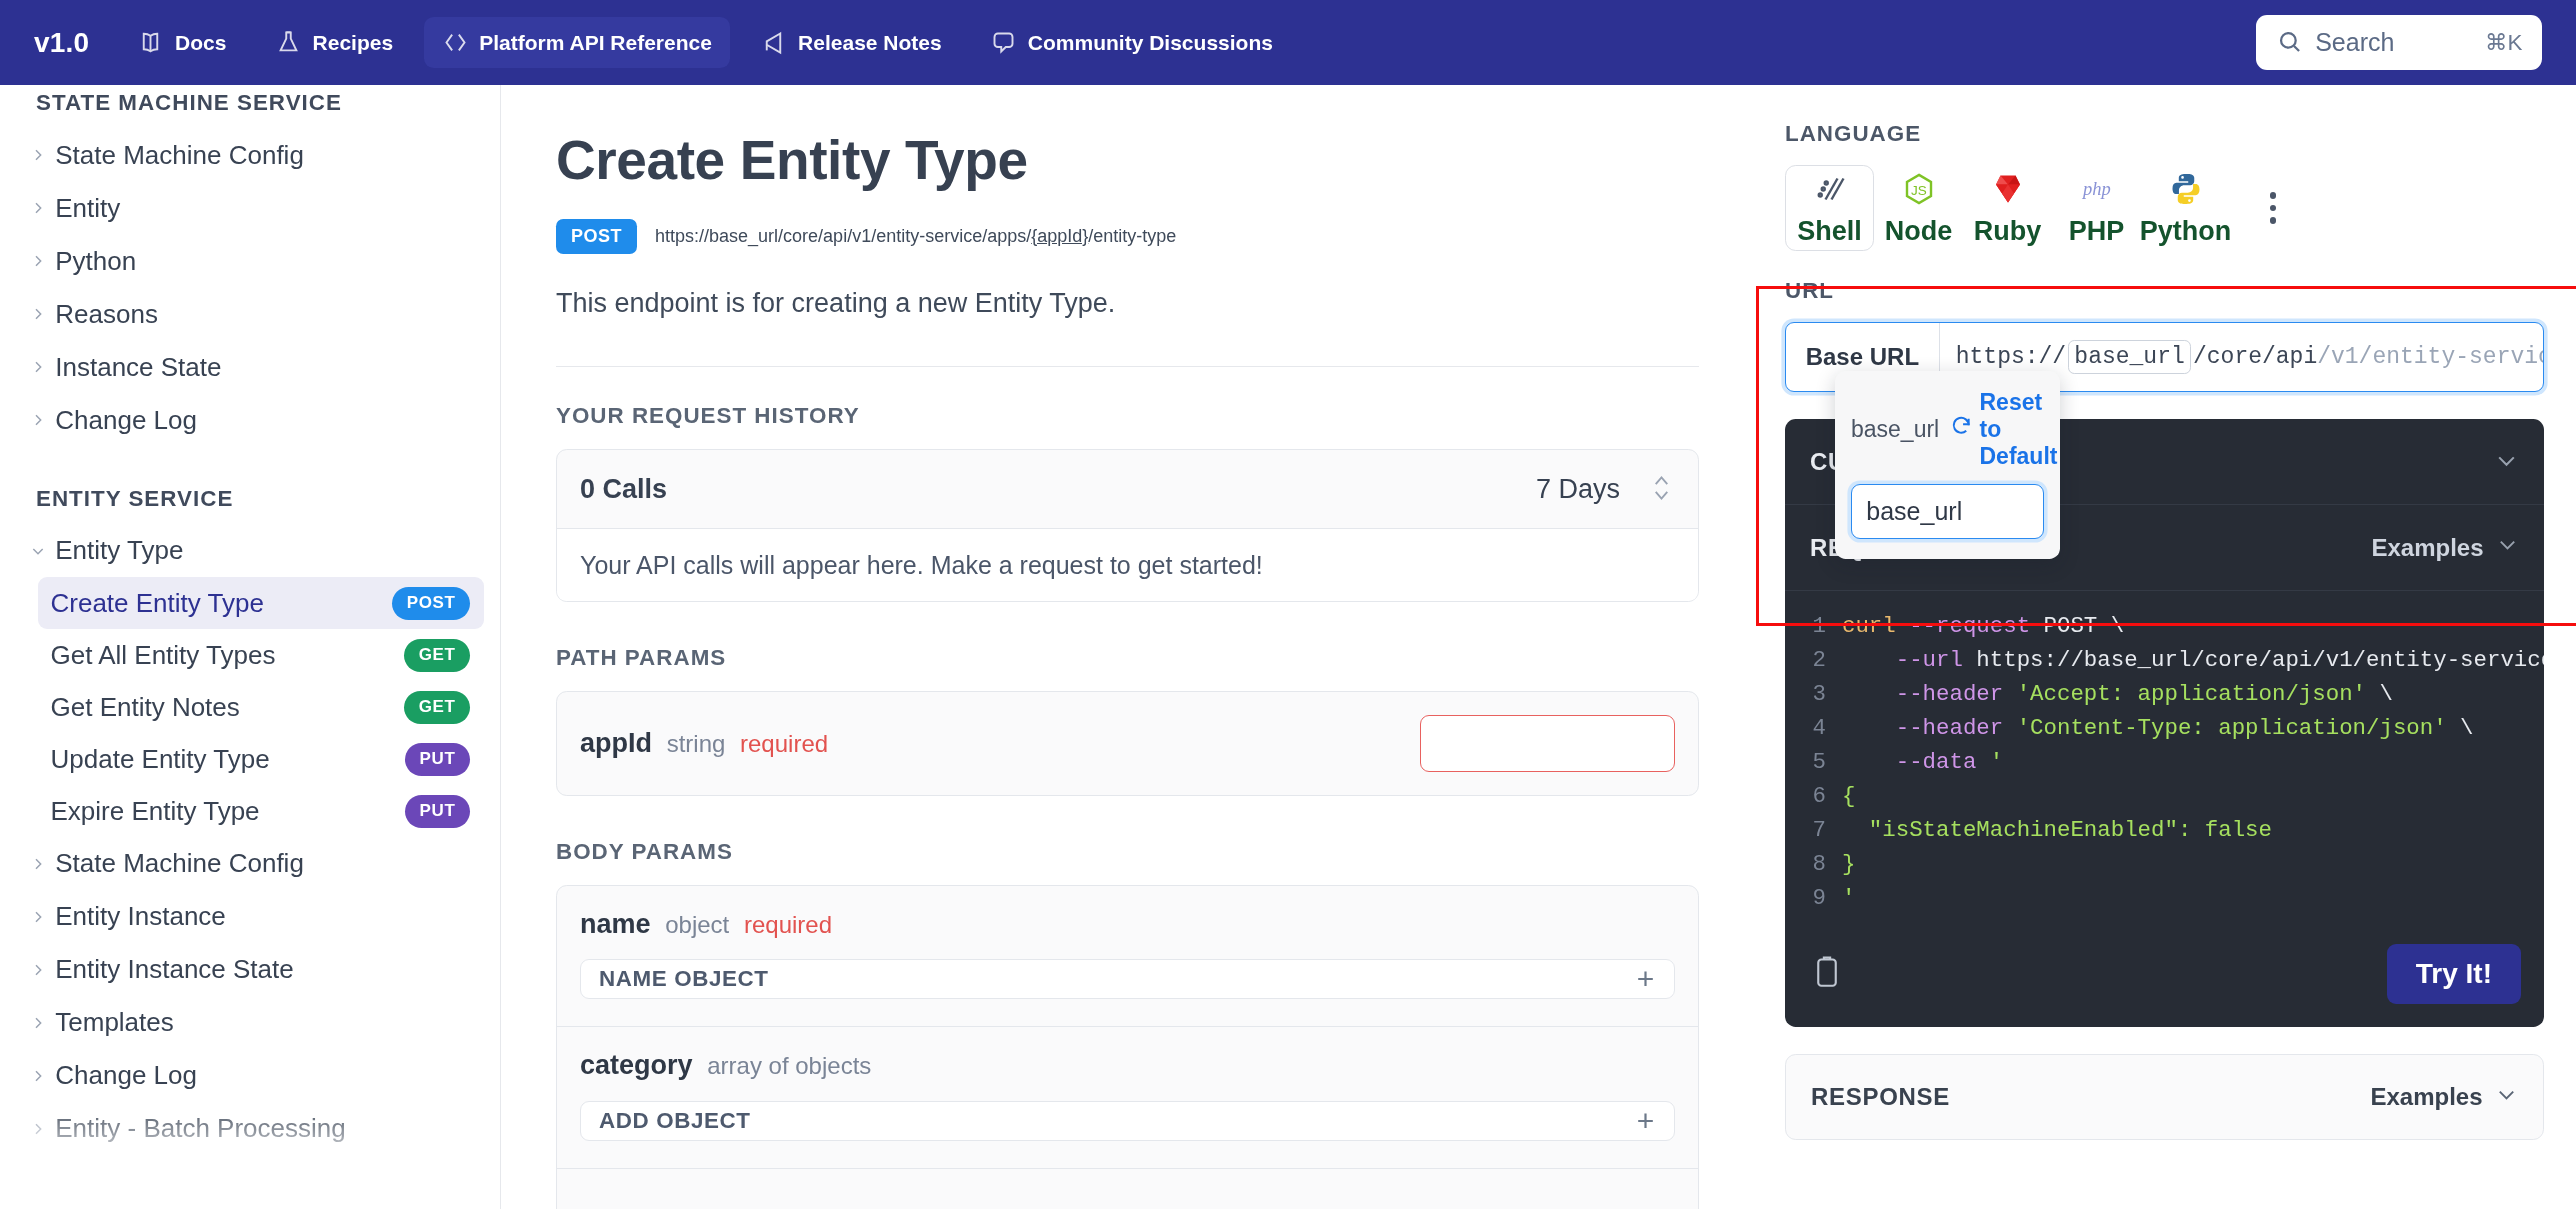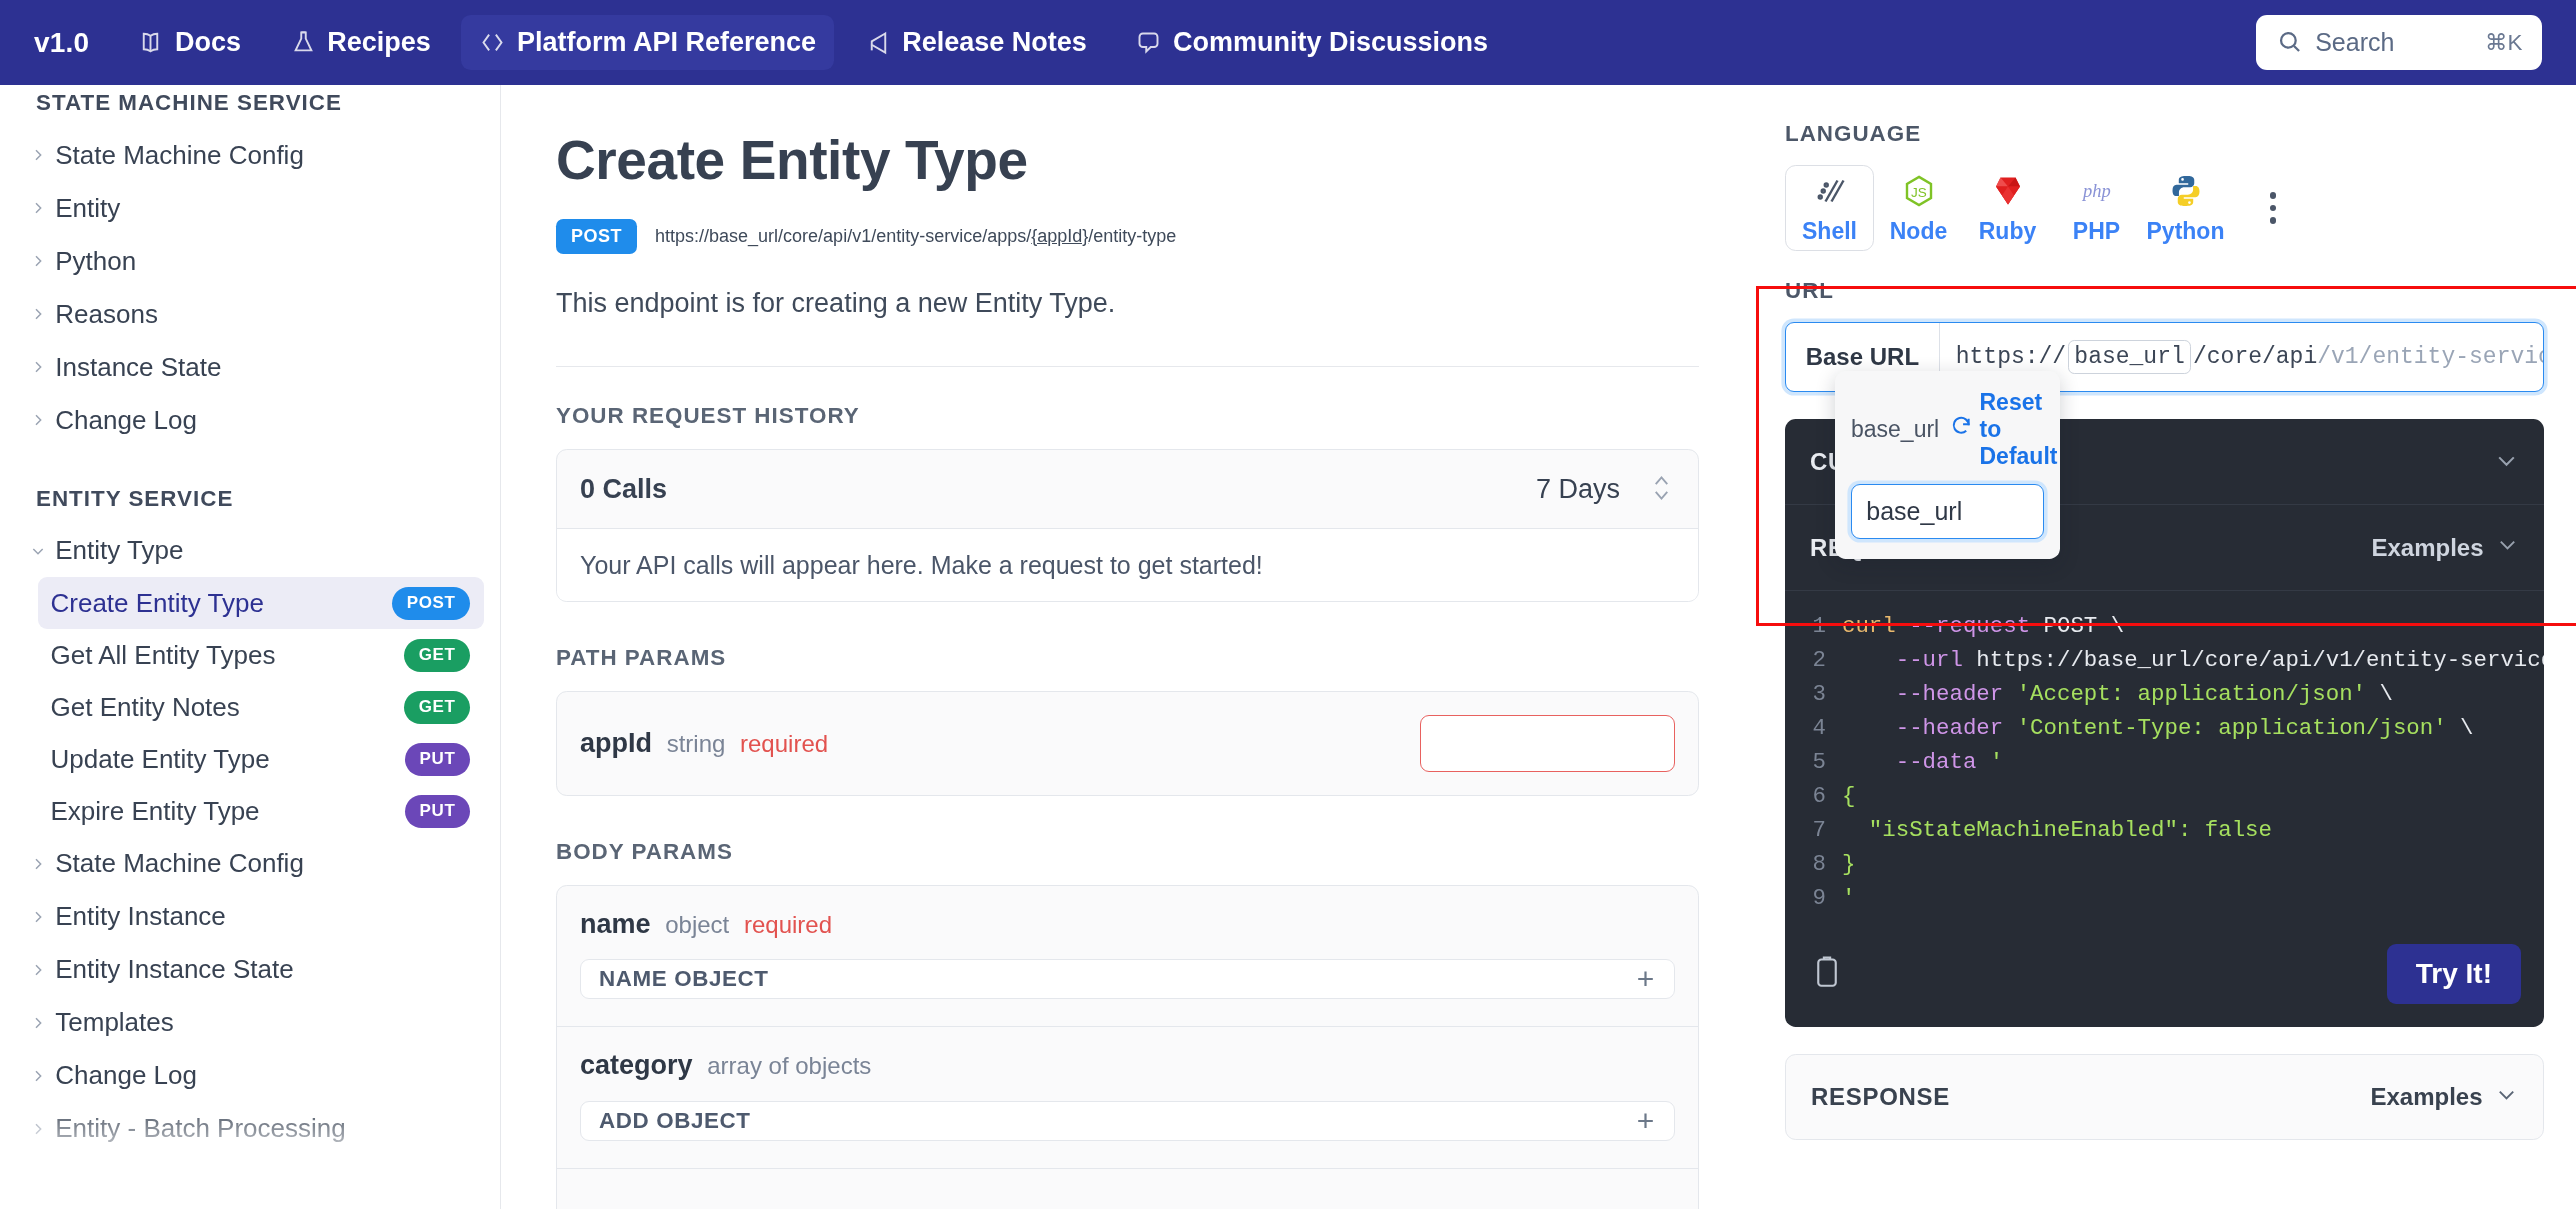--- a/index.html
+++ b/index.html
@@ -17,21 +17,21 @@
     display: flex; align-items: center;
     padding: 0 34px;
     z-index: 50;
   }
   .nav-version {
     color: #fff; font-size: 28px; font-weight: bold;
     margin-right: 30px; letter-spacing: 0.2px;
   }
   .nav-item {
     display: flex; align-items: center; gap: 10.7px;
-    color: #ffffff; font-size: 27px; font-weight: bold;
+    color: #ffffff; font-size: 21px; font-weight: bold;
     padding: 11.6px 18px; border-radius: 9.8px;
     margin-right: 12.5px; white-space: nowrap;
     cursor: pointer;
   }
   .nav-item.active { background: #353a9f; }
   .nav-ico { display: inline-flex; align-items: center; opacity: .82; }
   .nav-ico svg { display: block; }
   .nav-spacer { flex: 1; }
   .search-box {
     display: flex; align-items: center;
@@ -181,21 +181,21 @@
     letter-spacing: 1px; margin-bottom: 18px;
   }
   .lang-row { display: flex; align-items: center; gap: 0; margin-bottom: 27px; }
   .lang {
     width: 89px; height: 86px;
     display: flex; flex-direction: column; align-items: center; justify-content: center;
     gap: 7.2px; border-radius: 10.7px; cursor: pointer;
     border: 0.9px solid transparent;
   }
   .lang.active { border-color: #dcdfe5; background: #fff; }
-  .lang .l-name { font-size: 23px; color: #3b82f6; font-weight: bold; }
+  .lang .l-name { font-size: 27px; color: #14532d; font-weight: bold; }
   .lang .l-ico { height: 39px; display:flex; align-items:center; justify-content:center; }
   .kebab {
     margin-left: 27px; width: 32px; height: 54px;
     display: flex; flex-direction: column; align-items: center;
     justify-content: center; gap: 6.3px; cursor: pointer;
   }
   .kebab i { width: 6.3px; height: 6.3px; border-radius: 50%; background: #4b5668; display:block; }
 
   .url-group { position: relative; }
   .url-field {

